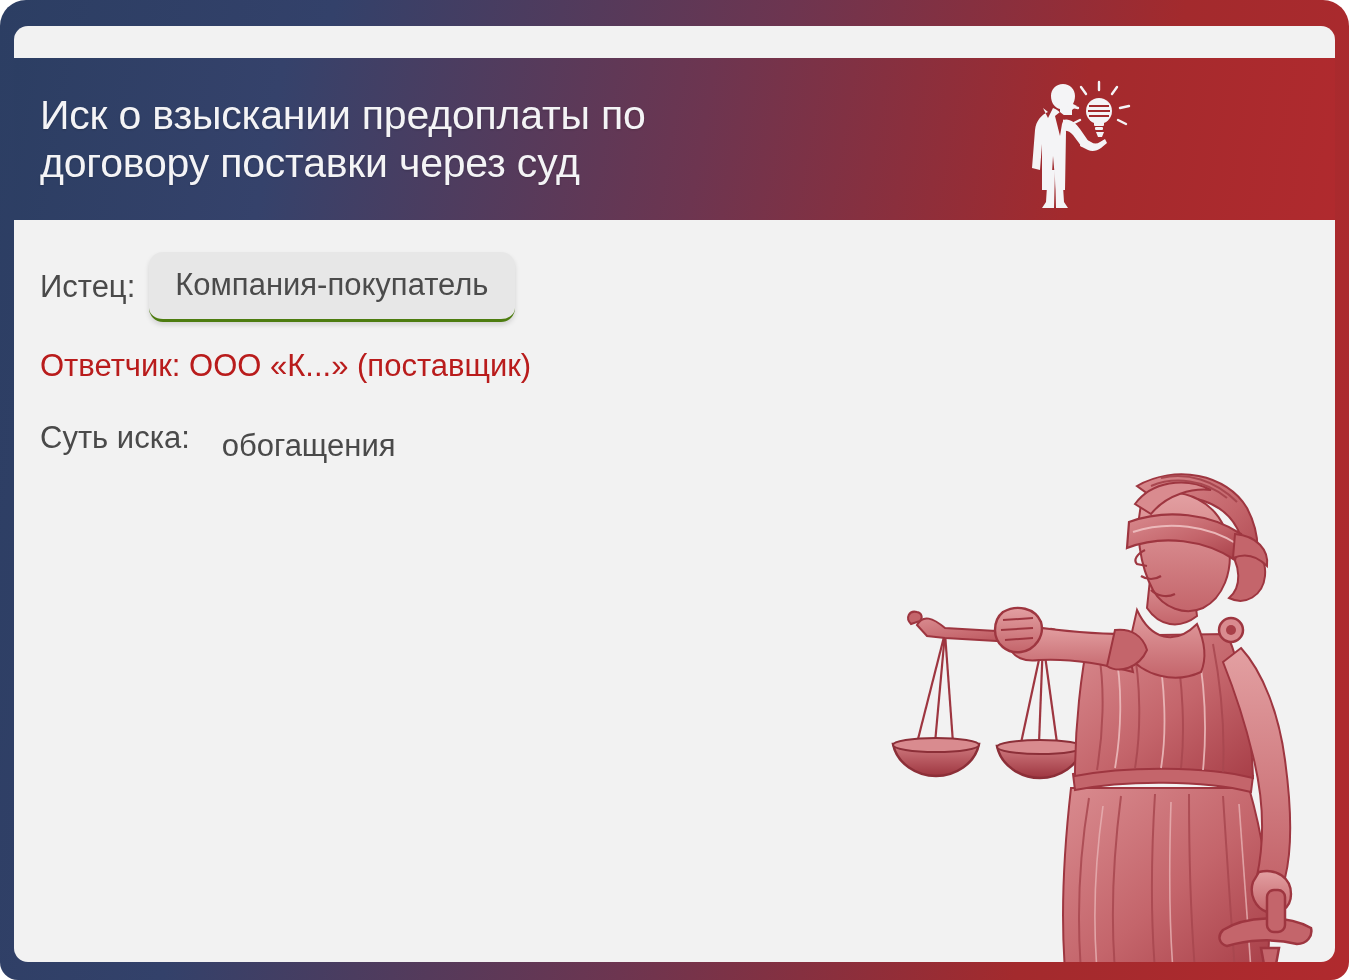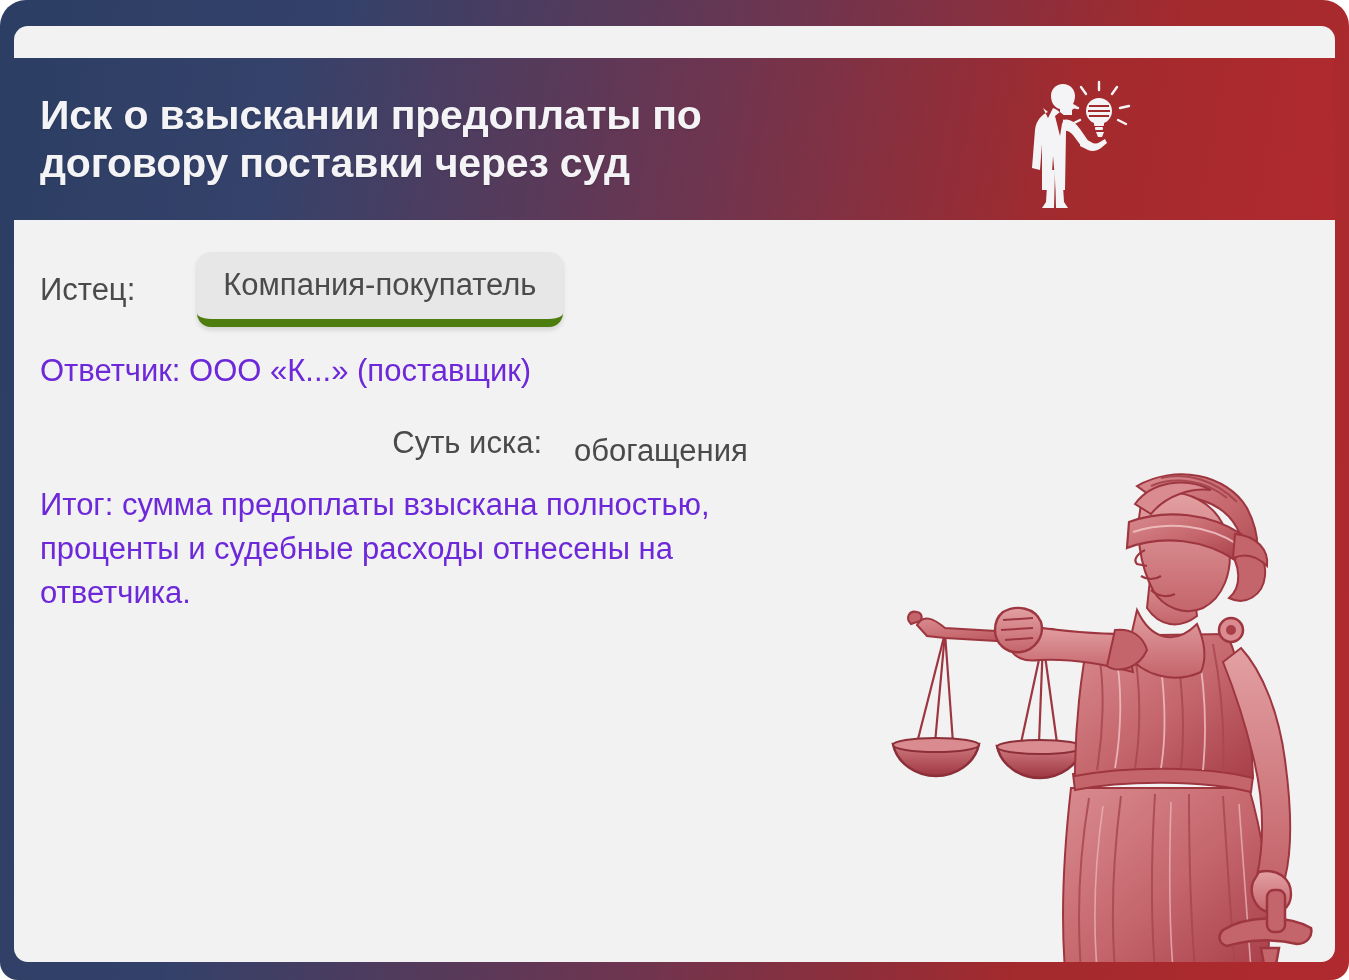--- a/index.html
+++ b/index.html
@@ -48,21 +48,21 @@
     height: 162px;
     background: linear-gradient(100deg, #2c3e63 0%, #35426b 20%, #6d3550 52%, #a32a2d 80%, #b02a2e 100%);
     display: flex;
     align-items: center;
     box-sizing: border-box;
     padding: 0 24px 0 26px;
   }
   .header-title {
     color: #f4f4f6;
     font-size: 41px;
-    font-weight: bold;
+    font-weight: normal;
     line-height: 1.18;
     letter-spacing: -0.2px;
     white-space: pre-line;
     flex: 1 1 auto;
     text-shadow: 0 1px 2px rgba(0,0,0,.18);
   }
   .header-icon-wrap {
     flex: 0 0 auto;
     width: 150px;
     height: 150px;
@@ -90,49 +90,49 @@
     margin-bottom: 6px;
   }
   .lead-label {
     font-size: 31px;
     color: #4a4a4a;
     line-height: 1.35;
     margin-right: 14px;
   }
   .body-text {
     font-size: 31px;
-    color: #6d28d9;
+    color: #b91c1c;
     line-height: 1.42;
     margin: 0 0 26px 0;
     white-space: pre-line;
   }
   .body-text.tight { margin-bottom: 24px; }
 
   
   .pill {
     display: inline-block;
     background: #e7e7e7;
     color: #4b4b4b;
     font-size: 31px;
     line-height: 1;
     padding: 17px 26px 19px 26px;
     border-radius: 14px;
-    border-bottom: 8px solid #4d7c0f;
+    border-bottom: 3px solid #4d7c0f;
     box-shadow: 0 3px 5px rgba(0,0,0,0.13);
     white-space: nowrap;
   }
   .after-pill {
     font-size: 31px;
     color: #4a4a4a;
     margin-left: 18px;
     margin-top: 16px;
   }
 
-  .row-plaintiff { margin-bottom: 22px; gap: 48px; }
-  .row-claim { margin-bottom: 14px; justify-content: center; }
+  .row-plaintiff { margin-bottom: 22px; }
+  .row-claim { margin-bottom: 14px; }
 
   
   .justice-illu {
     position: absolute;
     right: -10px;
     bottom: -6px;
     width: 470px;
     height: 510px;
     z-index: 1;
     pointer-events: none;
@@ -327,20 +327,17 @@
 
       <div class="body-text tight">Ответчик: ООО «К...» (поставщик)</div>
 
       <div class="line-row row-claim">
         <span class="lead-label">Суть иска:</span>
         <span class="after-pill">обогащения</span>
       </div>
 
 
 
-      <div class="body-text">Итог: сумма предоплаты взыскана полностью,
-проценты и судебные расходы отнесены на
-ответчика.</div>
 
     </div>
 
   </div>
 </div>
 
 </body></html>

